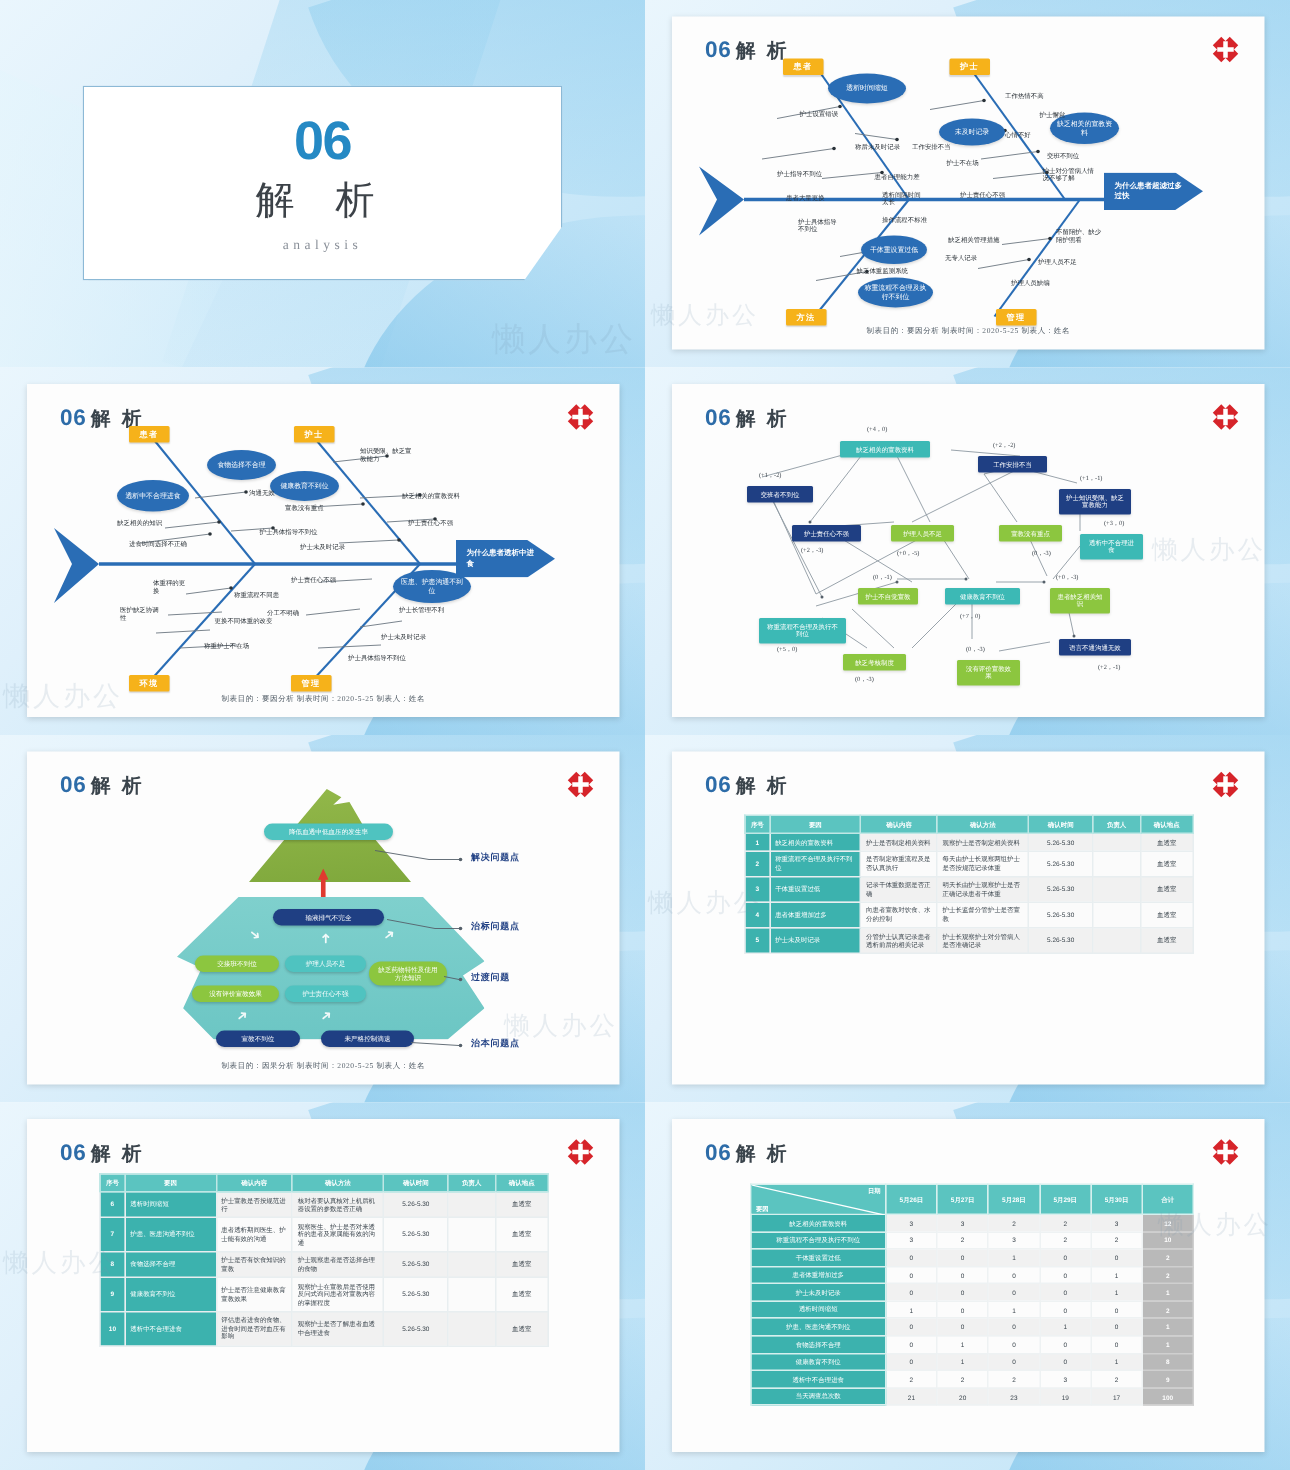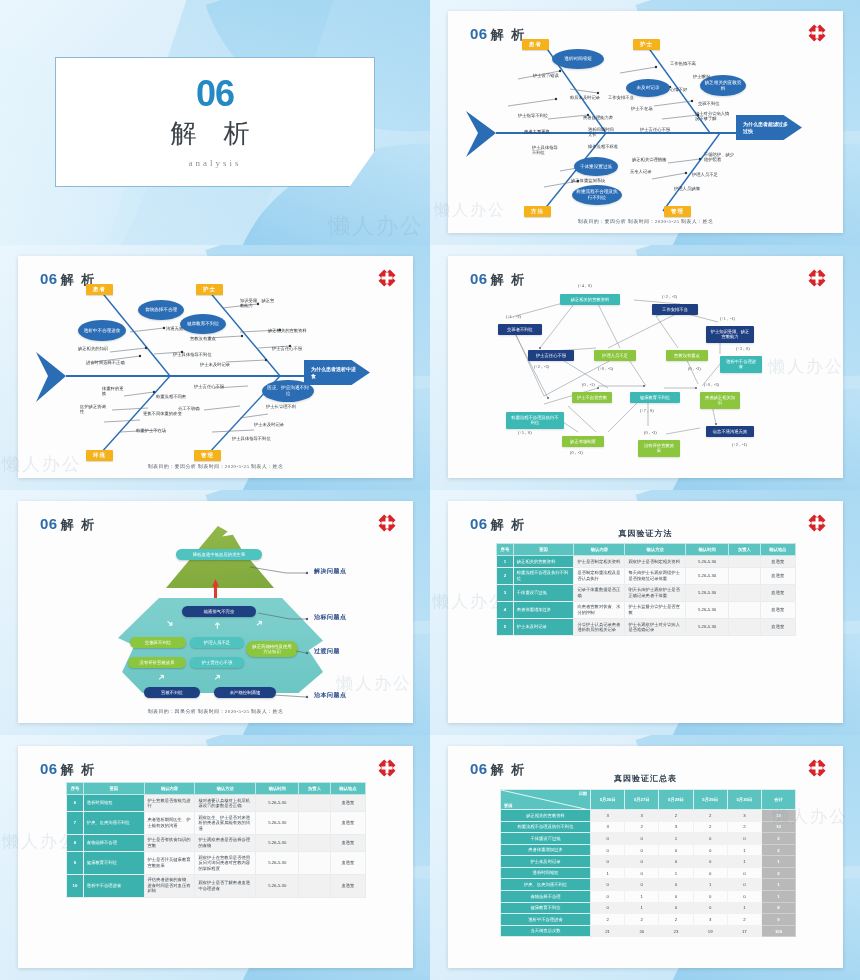--- a/index.html
+++ b/index.html
@@ -548,21 +548,20 @@
     <div class="bg-wave bg-w1"></div>
     <div class="bg-wave bg-w2"></div>
     <div class="card">
       <div class="slide-title">
         <span class="num">06</span><span class="cn">解 析</span>
       </div>
       <svg class="logo-cross" viewBox="0 0 40 40">
         <path d="M12 4h16l0 8 8 0v16l-8 0v8H12v-8H4V12h8z" fill="#d6242a" transform="rotate(45 20 20)"></path>
         <path d="M17 9h6v8h8v6h-8v8h-6v-8H9v-6h8z" fill="#fff"></path>
       </svg>
-      <div class="tbl-title">真因验证方法</div>
       <table class="data" style="left:48px;top:42px;width:300px;">
         <thead>
             <tr>
           <th style="width:17px">序号</th>
           <th style="width:55px">要因</th>
           <th style="width:52px">确认内容</th>
           <th style="width:62px">确认方法</th>
           <th style="width:44px">确认时间</th>
           <th style="width:32px">负责人</th>
           <th style="width:36px">确认地点</th>
@@ -699,21 +698,20 @@
     <div class="bg-wave bg-w1"></div>
     <div class="bg-wave bg-w2"></div>
     <div class="card">
       <div class="slide-title">
         <span class="num">06</span><span class="cn">解 析</span>
       </div>
       <svg class="logo-cross" viewBox="0 0 40 40">
         <path d="M12 4h16l0 8 8 0v16l-8 0v8H12v-8H4V12h8z" fill="#d6242a" transform="rotate(45 20 20)"></path>
         <path d="M17 9h6v8h8v6h-8v8h-6v-8H9v-6h8z" fill="#fff"></path>
       </svg>
-      <div class="tbl-title">真因验证汇总表</div>
       <table class="summary" style="left:52px;top:43px;width:296px;">
         <thead>
             <tr>
           <th style="width:84px;padding:0">
             <div class="corner-hdr" style="width:100%;height:19px;">
               <svg class="slash" viewBox="0 0 84 19" preserveAspectRatio="none">
                 <line x1="0" y1="0" x2="84" y2="19" stroke="#ffffff" stroke-width=".8"></line>
               </svg>
               <span class="date-l">日期</span>
               <span class="cause-l">要因</span>

